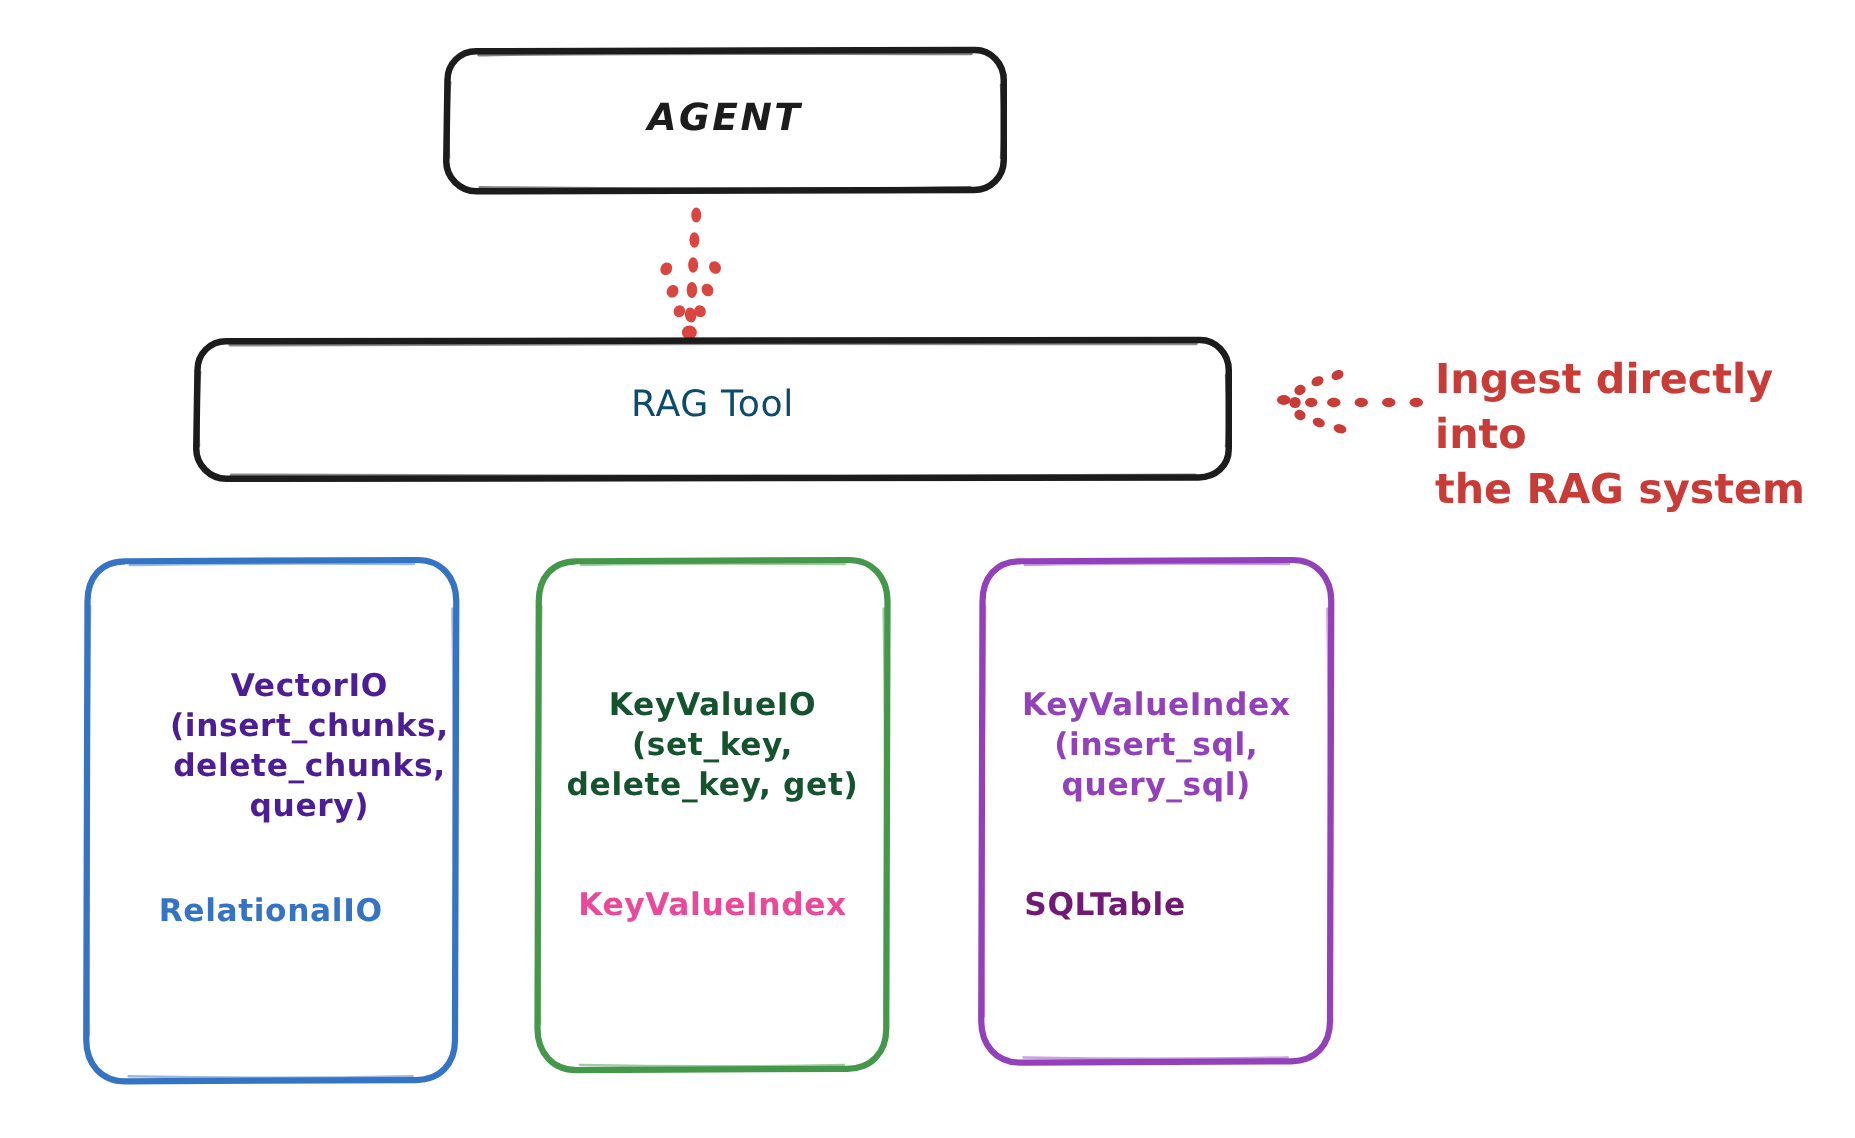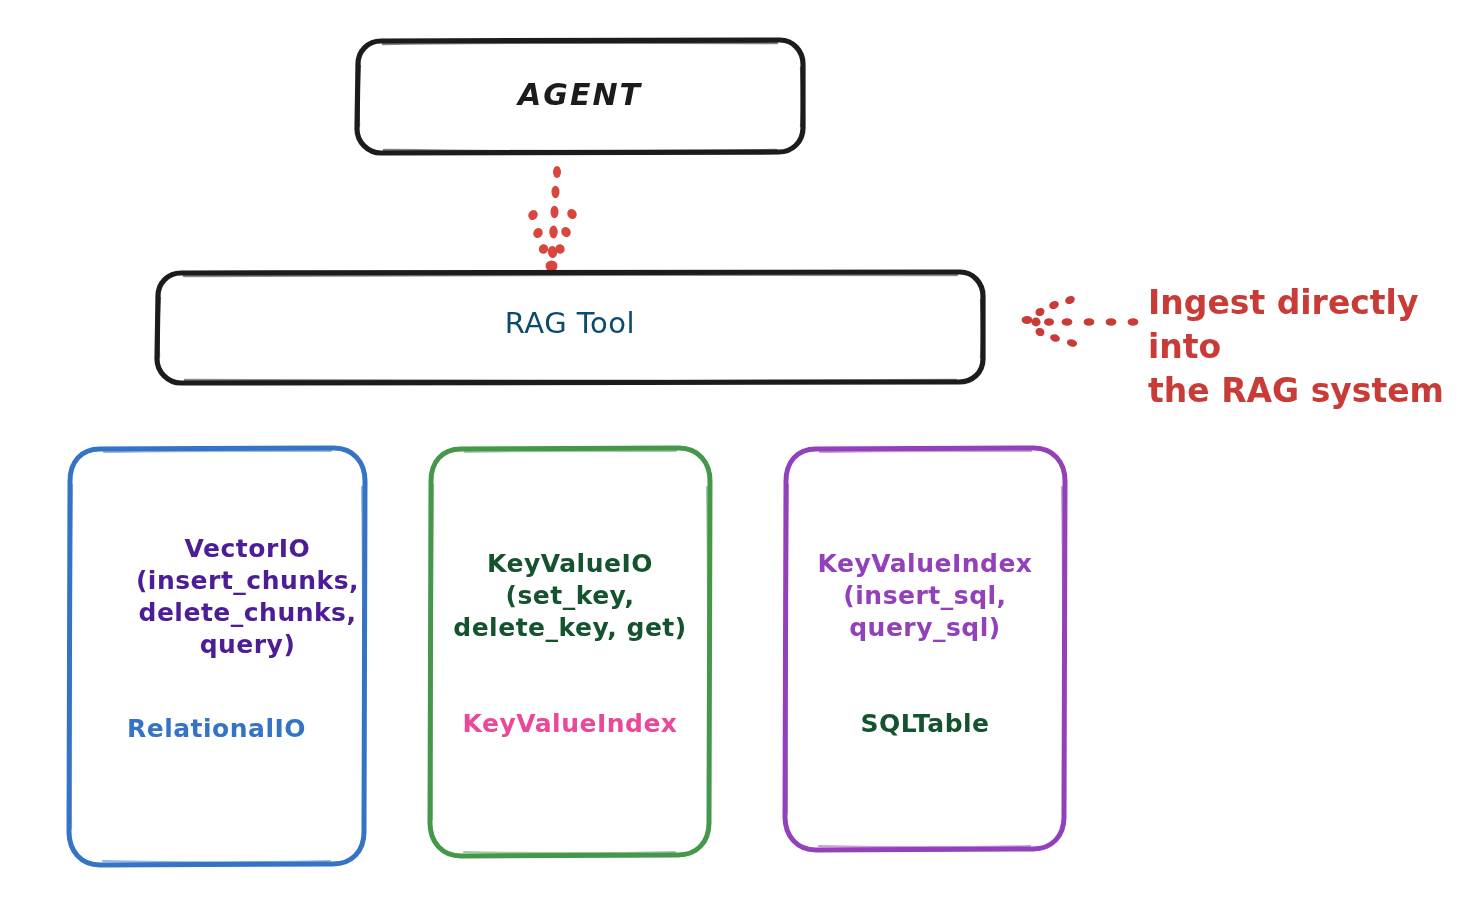--- a/index.html
+++ b/index.html
@@ -77,24 +77,24 @@
     width: 290px;
     color: #ec4899;
   }
   #relationalio-methods {
     left: 780px;
     top: 548px;
     width: 290px;
     color: #9340bb;
   }
   #relationalio-index {
-    left: 780px;
+    left: 739px;
     top: 708px;
     width: 290px;
-    color: #14532d;
+    color: #701a75;
   }
   #annotation-text {
     position: absolute;
     left: 1148px;
     top: 281px;
     width: 330px;
     font-size: 33px;
     font-weight: 600;
     line-height: 1.33;
     text-align: left;

